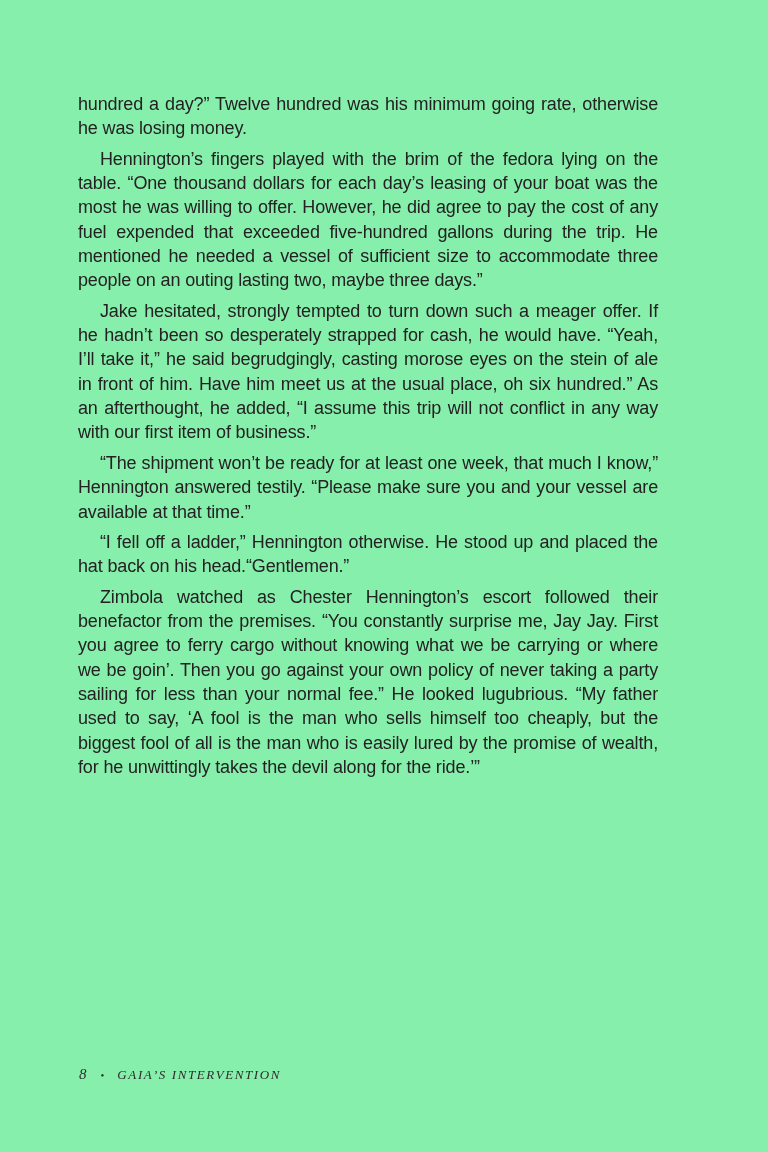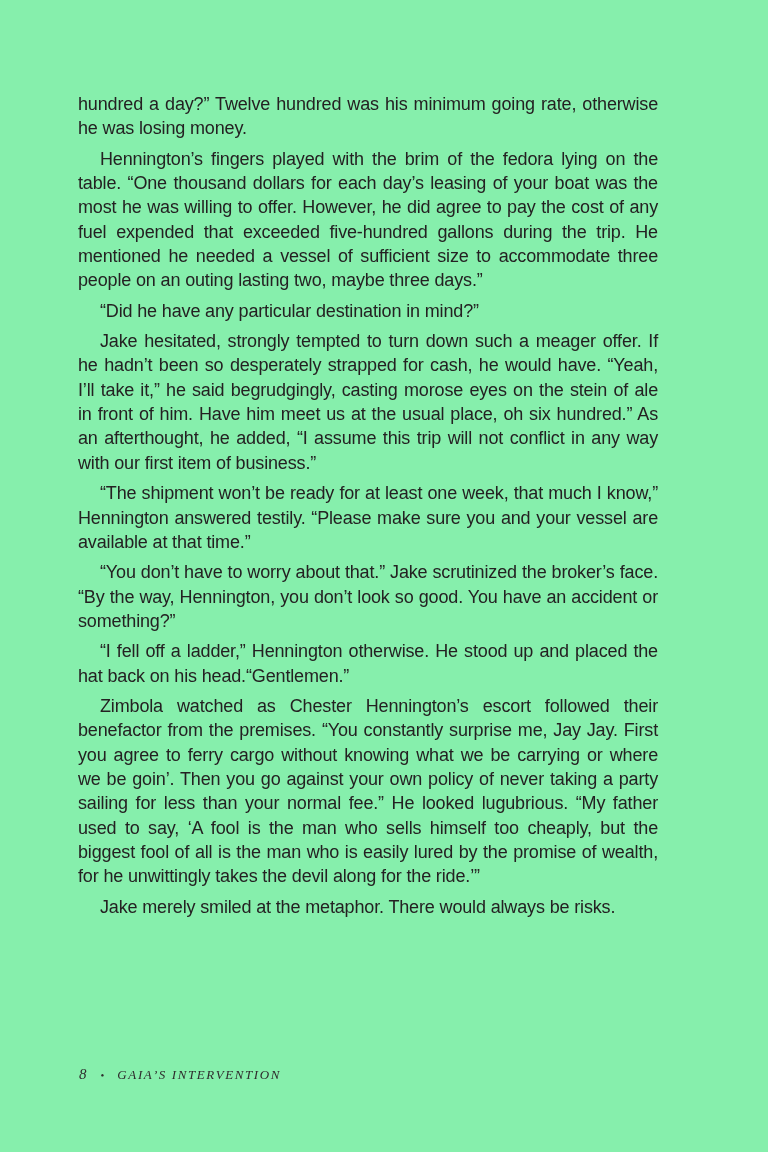--- a/index.html
+++ b/index.html
@@ -60,27 +60,24 @@
   }
 </style>
 </head>
 <body>
 
 <div class="page">
 
   <div class="body-text">
     <p class="no-indent">hundred a day?” Twelve hundred was his minimum going rate, otherwise he was losing money.</p>
     <p>Hennington’s fingers played with the brim of the fedora lying on the table. “One thousand dollars for each day’s leasing of your boat was the most he was willing to offer. However, he did agree to pay the cost of any fuel expended that exceeded five-hundred gallons during the trip. He mentioned he needed a vessel of sufficient size to accommodate three people on an outing lasting two, maybe three days.”</p>
-    <p>“Did he have any particular destination in mind?”</p>
     <p>Jake hesitated, strongly tempted to turn down such a meager offer. If he hadn’t been so desperately strapped for cash, he would have. “Yeah, I’ll take it,” he said begrudgingly, casting morose eyes on the stein of ale in front of him. Have him meet us at the usual place, oh six hundred.” As an afterthought, he added, “I assume this trip will not conflict in any way with our first item of business.”</p>
     <p>“The shipment won’t be ready for at least one week, that much I know,” Hennington answered testily. “Please make sure you and your vessel are available at that time.”</p>
-    <p>“You don’t have to worry about that.” Jake scrutinized the broker’s face. “By the way, Hennington, you don’t look so good. You have an accident or something?”</p>
     <p>“I fell off a ladder,” Hennington otherwise. He stood up and placed the hat back on his head.“Gentlemen.”</p>
     <p>Zimbola watched as Chester Hennington’s escort followed their benefactor from the premises. “You constantly surprise me, Jay Jay. First you agree to ferry cargo without knowing what we be carrying or where we be goin’. Then you go against your own policy of never taking a party sailing for less than your normal fee.” He looked lugubrious. “My father used to say, ‘A fool is the man who sells himself too cheaply, but the biggest fool of all is the man who is easily lured by the promise of wealth, for he unwittingly takes the devil along for the ride.’”</p>
-    <p>Jake merely smiled at the metaphor. There would always be risks.</p>
   </div>
 
   <div class="footer">
     <span class="page-num">8</span>
     <span class="sep">•</span>
     <span class="title">GAIA’S INTERVENTION</span>
   </div>
 
 </div>
 

